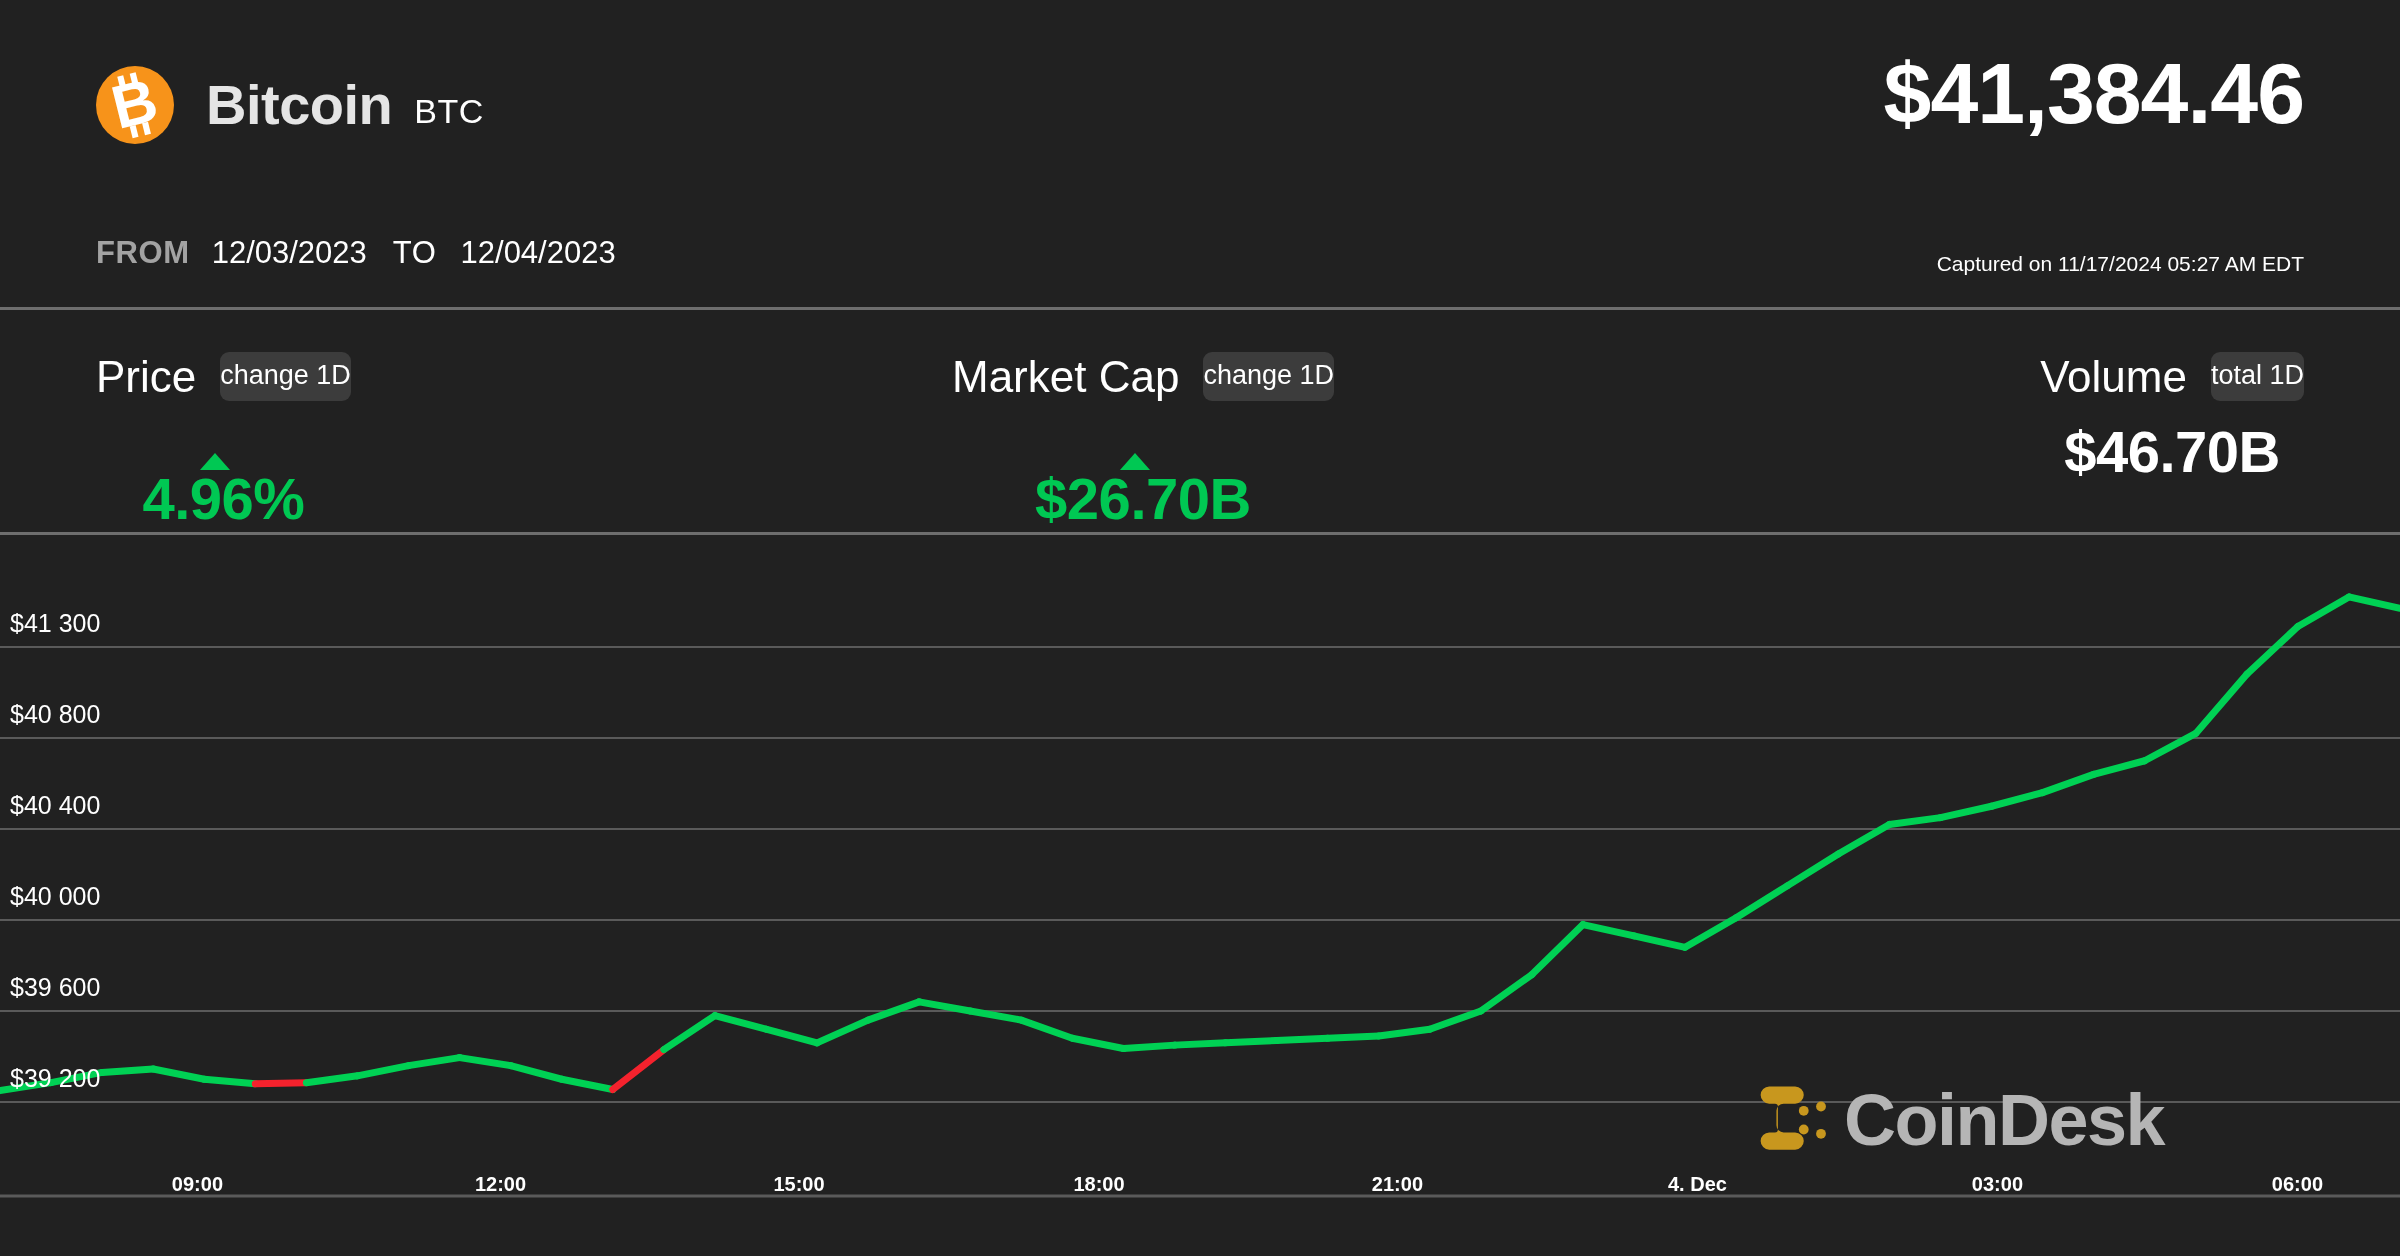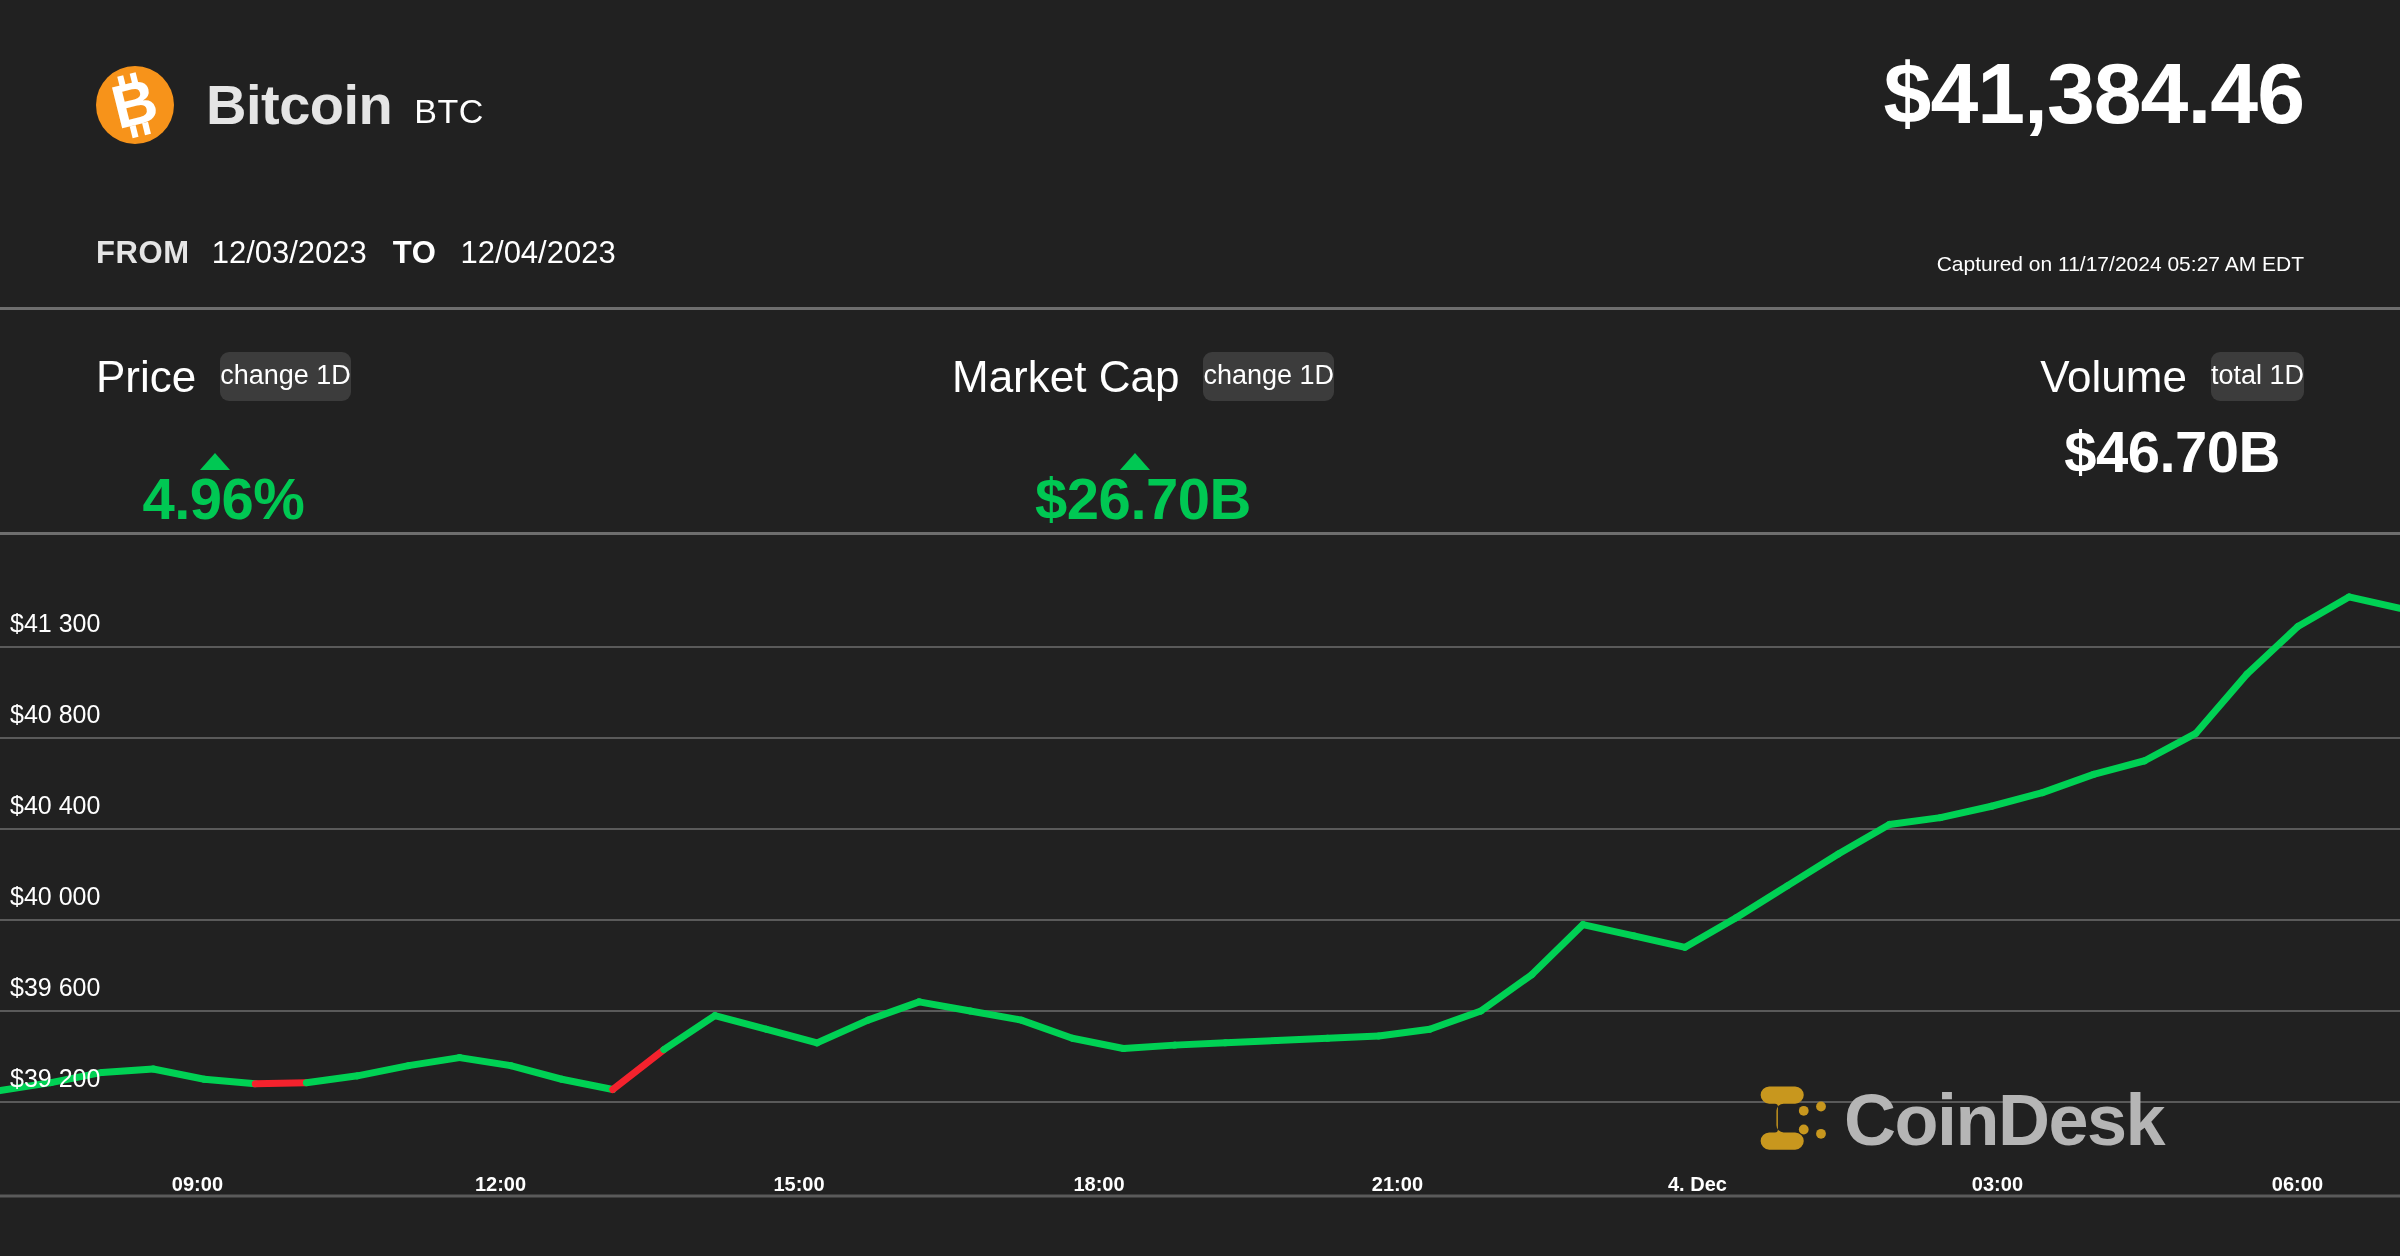--- a/index.html
+++ b/index.html
@@ -26,23 +26,23 @@
   .brand-name{
     margin-left:32px; color:#e5e5e5; font-size:56px; font-weight:bold;
     letter-spacing:-0.5px; line-height:1;
   }
   .brand-ticker{
     margin-left:22px; color:#ffffff; font-size:34px; font-weight:normal;
     letter-spacing:0.5px; line-height:1; padding-top:12px;
   }
 
   .range{ position:absolute; left:96px; top:235px; display:flex; align-items:baseline; }
-  .range .lbl{ color:#e5e5e5; font-size:31px; font-weight:bold; letter-spacing:0.6px; }
+  .range .lbl{ color:#a3a3a3; font-size:31px; font-weight:bold; letter-spacing:0.6px; }
   .range .val{ color:#ffffff; font-size:31px; font-weight:normal; margin-left:22px; }
-  .range .lbl2{ color:#ffffff; font-size:31px; font-weight:bold; margin-left:26px; letter-spacing:0.6px;}
+  .range .lbl2{ color:#ffffff; font-size:31px; font-weight:normal; margin-left:26px; letter-spacing:0.6px;}
   .range .val2{ color:#ffffff; font-size:31px; font-weight:normal; margin-left:24px; }
 
   .price-big{
     position:absolute; right:96px; top:44px;
     color:#ffffff; font-size:86px; font-weight:bold; letter-spacing:-1px; line-height:1.15;
     white-space:nowrap;
   }
   .captured{
     position:absolute; right:96px; top:252px;
     color:#ffffff; font-size:21px; font-weight:normal; white-space:nowrap;

